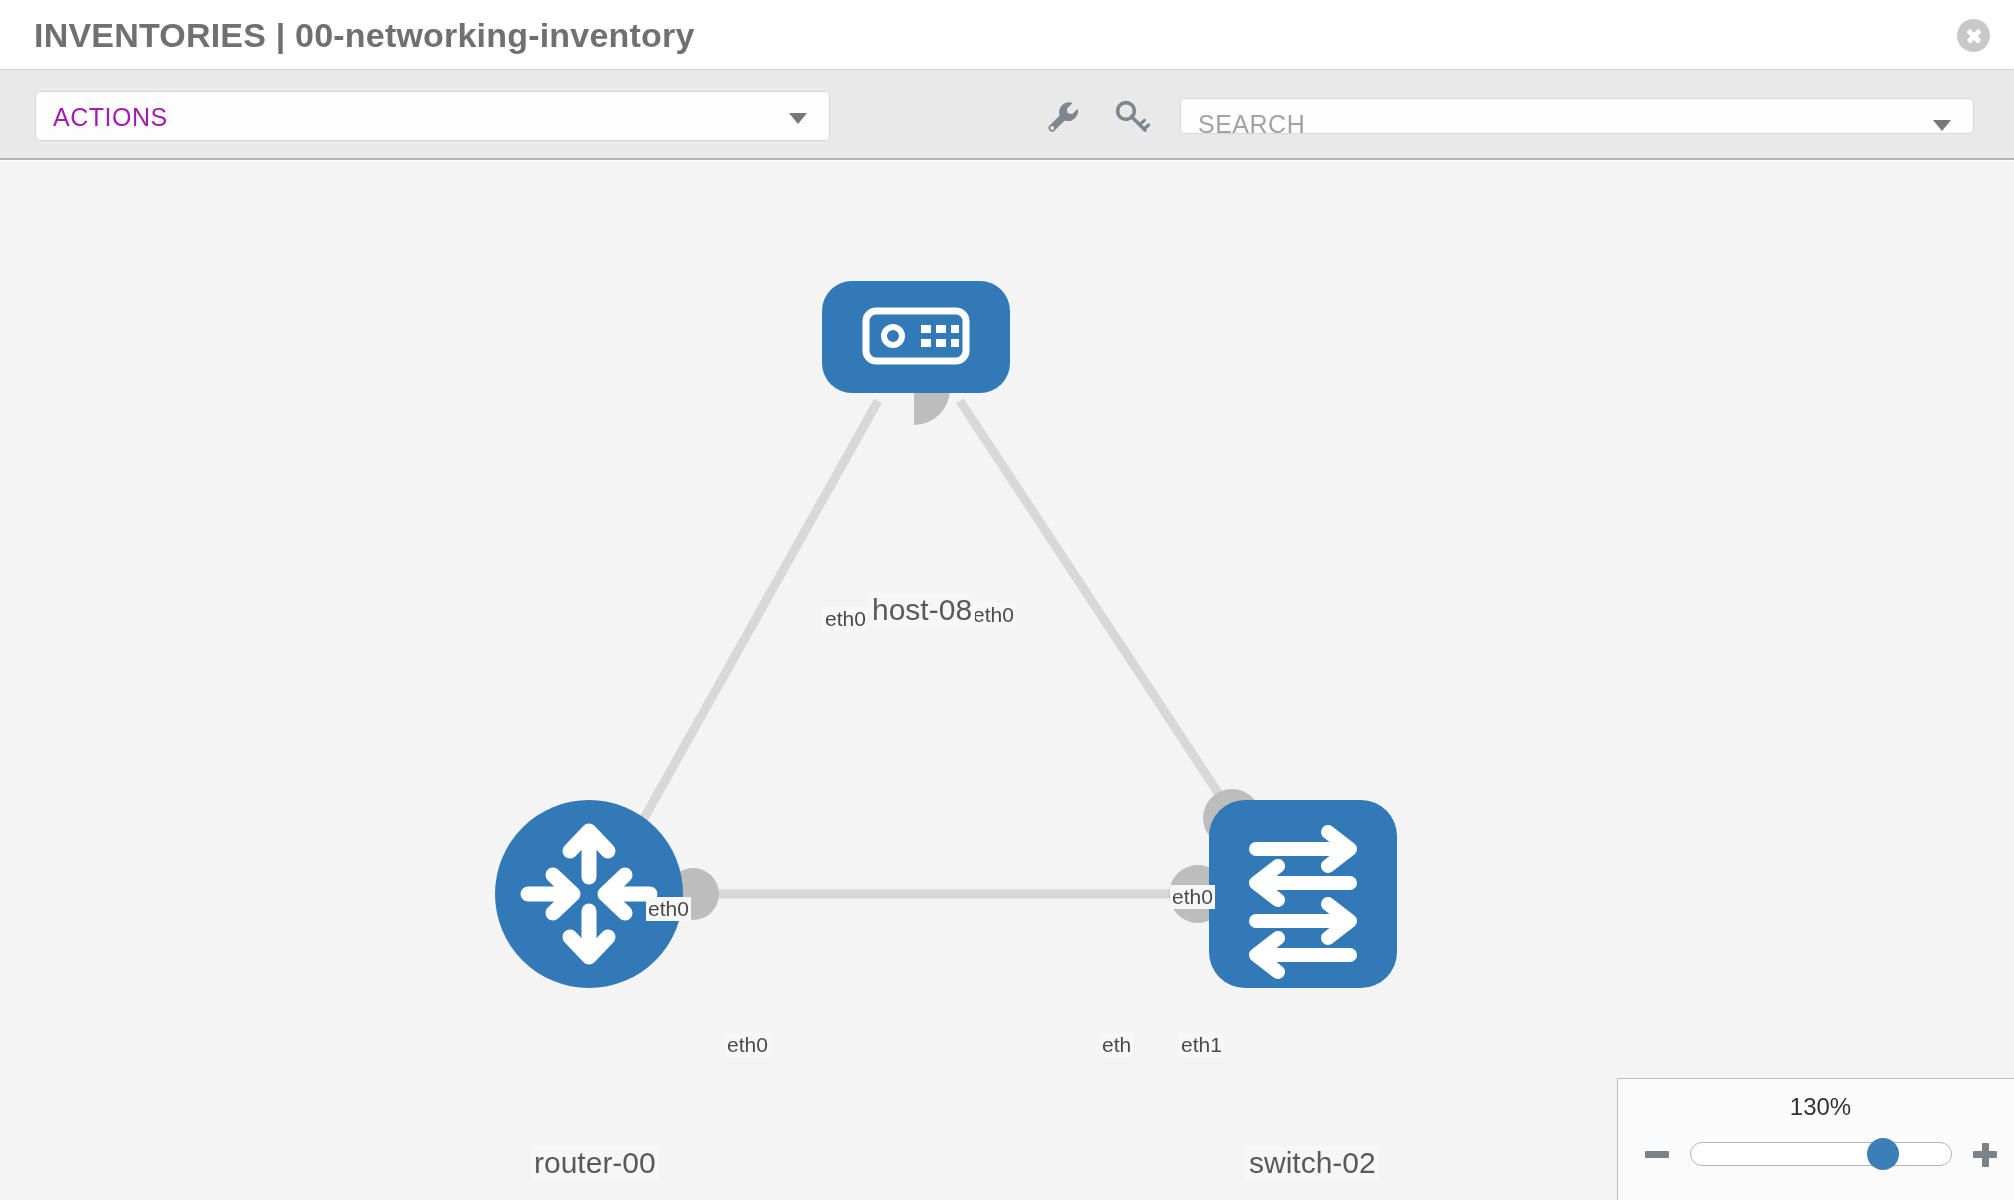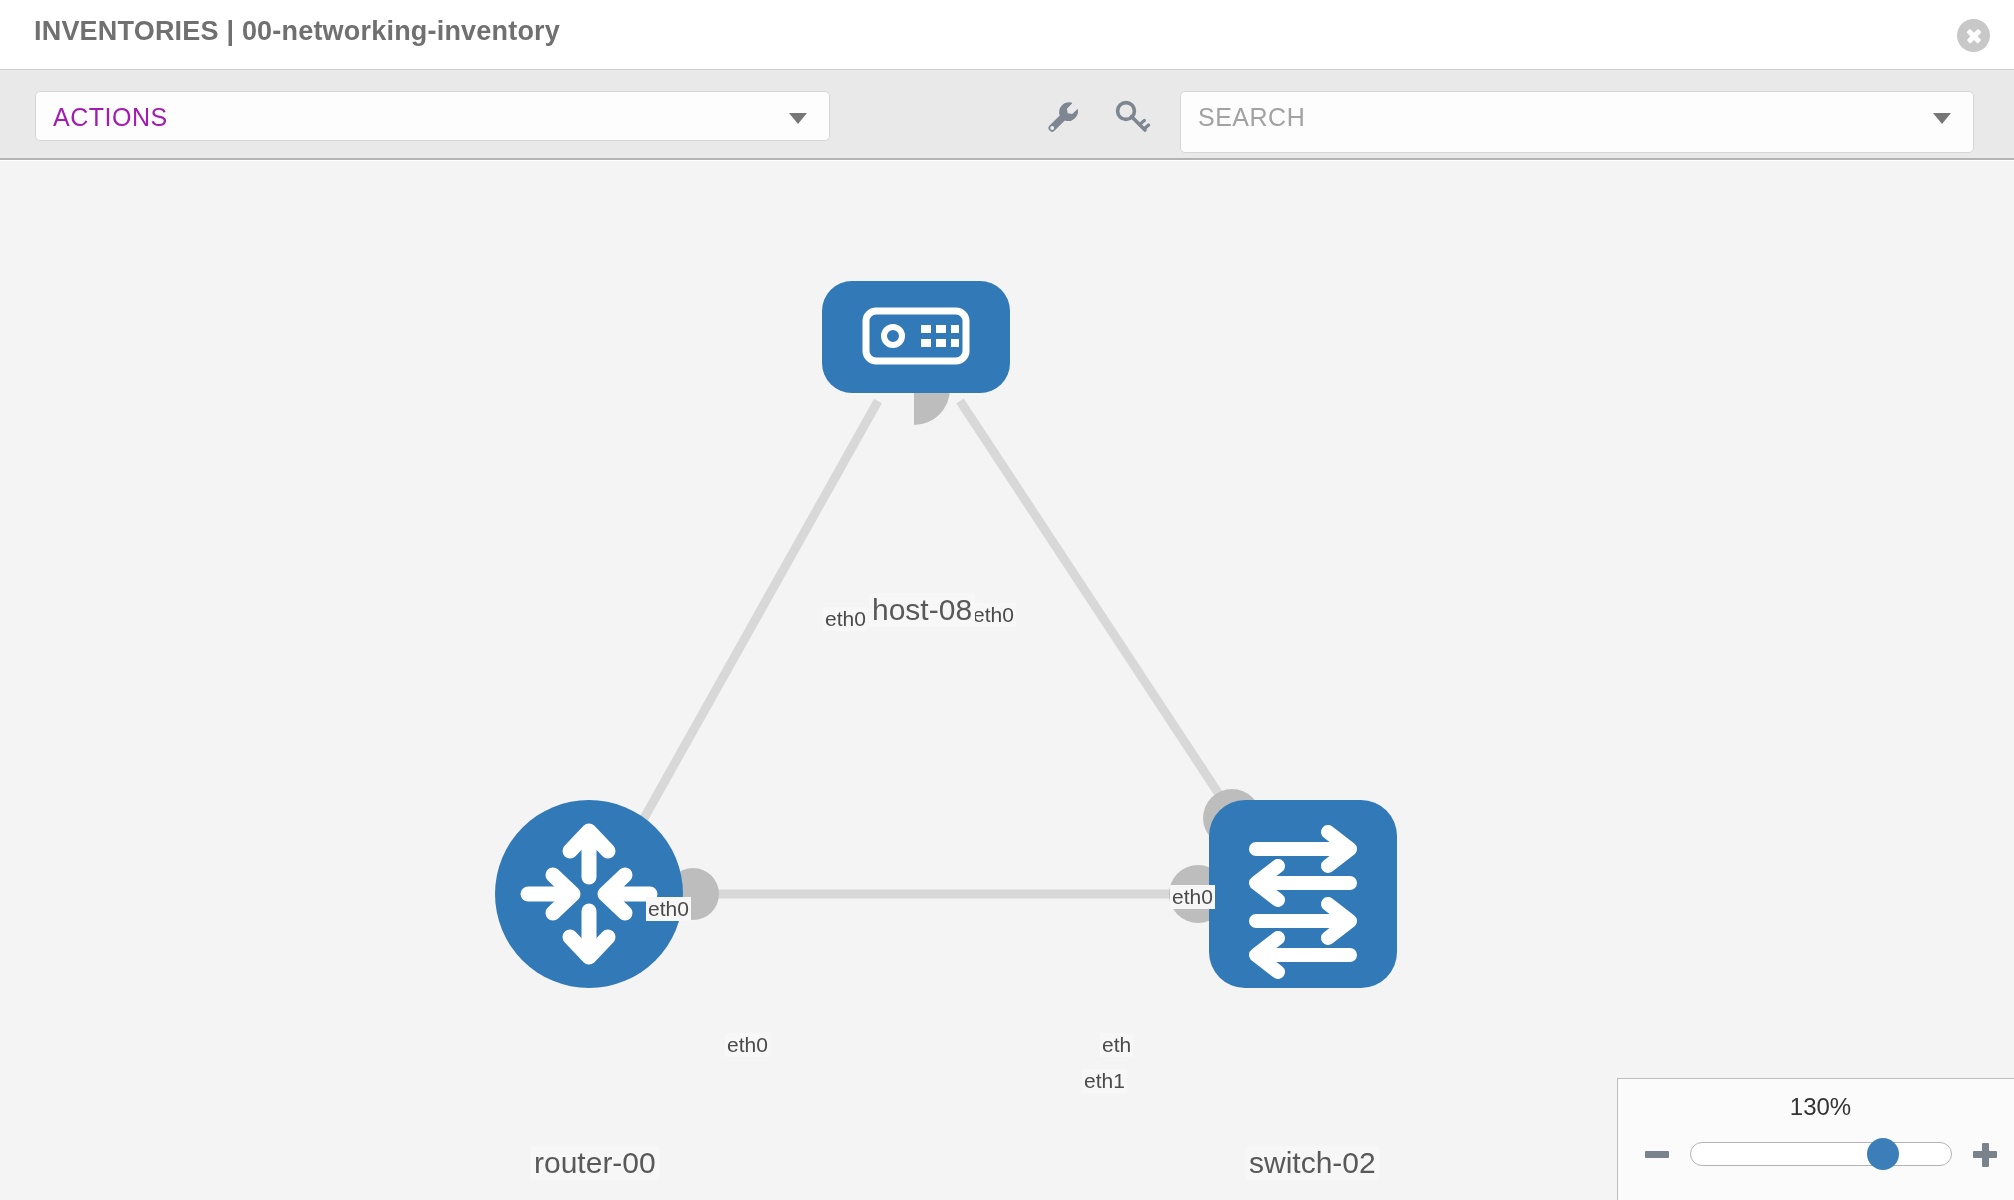--- a/index.html
+++ b/index.html
@@ -26,21 +26,21 @@
     left: 0; top: 0;
     width: 2014px;
     height: 69px;
     background: #ffffff;
     box-sizing: border-box;
   }
   .header-title {
     position: absolute;
     left: 34px;
     top: 16px;
-    font-size: 27px;
+    font-size: 34px;
     font-weight: bold;
     color: #707070;
     letter-spacing: 0.2px;
     white-space: nowrap;
   }
   .close-btn {
     position: absolute;
     right: 24px;
     top: 19px;
     width: 33px;
@@ -110,23 +110,23 @@
     width: 42px;
     height: 42px;
     cursor: pointer;
   }
   .tool-icon.wrench { left: 1043px; }
   .tool-icon.key    { left: 1111px; }
 
   .search-box {
     position: absolute;
     left: 1180px;
-    top: 21px;
+    top: 28px;
     width: 794px;
-    height: 62px;
+    height: 36px;
     background: #fdfdfd;
     border: 1px solid #d6d6d6;
     border-radius: 5px;
     box-sizing: border-box;
     cursor: text;
   }
   .search-label {
     position: absolute;
     left: 17px;
     top: 11px;
@@ -342,21 +342,21 @@
         </g>
       </g>
     </svg>
 
     <div class="iflabel" style="left:823px; top:446px;">eth0</div>
     <div class="iflabel" style="left:971px; top:442px;">eth0</div>
     <div class="iflabel" style="left:646px; top:736px;">eth0</div>
     <div class="iflabel" style="left:1170px; top:724px;">eth0</div>
     <div class="iflabel" style="left:725px; top:872px;">eth0</div>
     <div class="iflabel" style="left:1100px; top:872px;">eth</div>
-    <div class="iflabel" style="left:1082px; top:872px;margin-top:36px;">eth1</div>
+    <div class="iflabel" style="left:1179px; top:872px;">eth1</div>
 
     <div class="nodelabel" style="left:869px; top:432px;">host-08</div>
     <div class="nodelabel" style="left:531px; top:985px;">router-00</div>
     <div class="nodelabel" style="left:1246px; top:985px;">switch-02</div>
 
   </div>
 
   <div class="zoom-panel">
     <div class="zoom-pct">130%</div>
     <div class="zoom-row">

